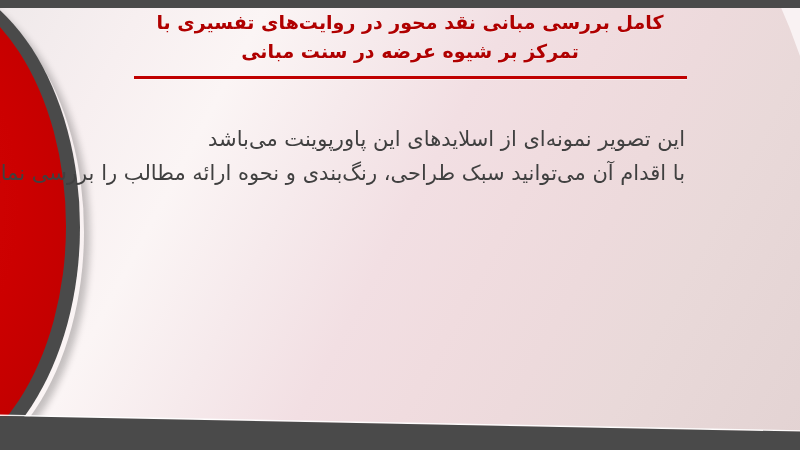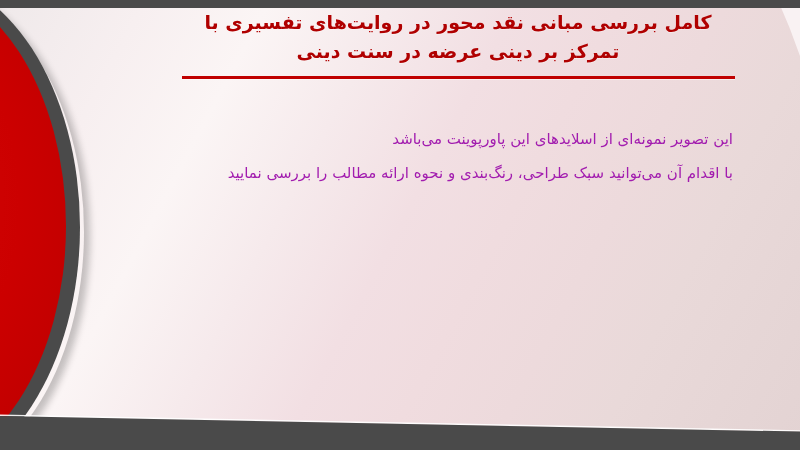--- a/index.html
+++ b/index.html
@@ -110,21 +110,20 @@
     height: 500px;
     border-radius: 50%;
     background: transparent;
     box-shadow: 6px 4px 7px rgba(0,0,0,0.22);
   }
 
   
   .content {
     position: absolute;
     inset: 0;
-    margin-left: 48px;
   }
 
   .title-block {
     position: absolute;
     top: 8px;
     left: 110px;
     width: 600px;
     text-align: center;
   }
   .title-line {
@@ -148,22 +147,22 @@
   }
 
   .body-block {
     position: absolute;
     top: 122px;
     left: 60px;
     width: 625px;
     text-align: right;
   }
   .body-line {
-    color: #a21caf;
-    font-size: 15px;
+    color: #404040;
+    font-size: 21px;
     line-height: 34px;
     white-space: nowrap;
   }
 </style>
 </head>
 <body>
 
 <div id="slide">
 
   <div class="bg-base"></div>
@@ -187,21 +186,21 @@
 
   <div class="top-band"></div>
 
   <div class="bottom-hairline"></div>
   <div class="bottom-band"></div>
 
   <div class="content">
 
     <div class="title-block">
       <div class="title-line">کامل بررسی مبانی نقد محور در روایت‌های تفسیری با</div>
-      <div class="title-line">تمرکز بر دینی عرضه در سنت دینی</div>
+      <div class="title-line">تمرکز بر شیوه عرضه در سنت مبانی</div>
     </div>
 
     <div class="title-rule"></div>
 
     <div class="body-block">
       <div class="body-line">این تصویر نمونه‌ای از اسلایدهای این پاورپوینت می‌باشد</div>
       <div class="body-line">با اقدام آن می‌توانید سبک طراحی، رنگ‌بندی و نحوه ارائه مطالب را بررسی نمایید</div>
     </div>
 
   </div>

